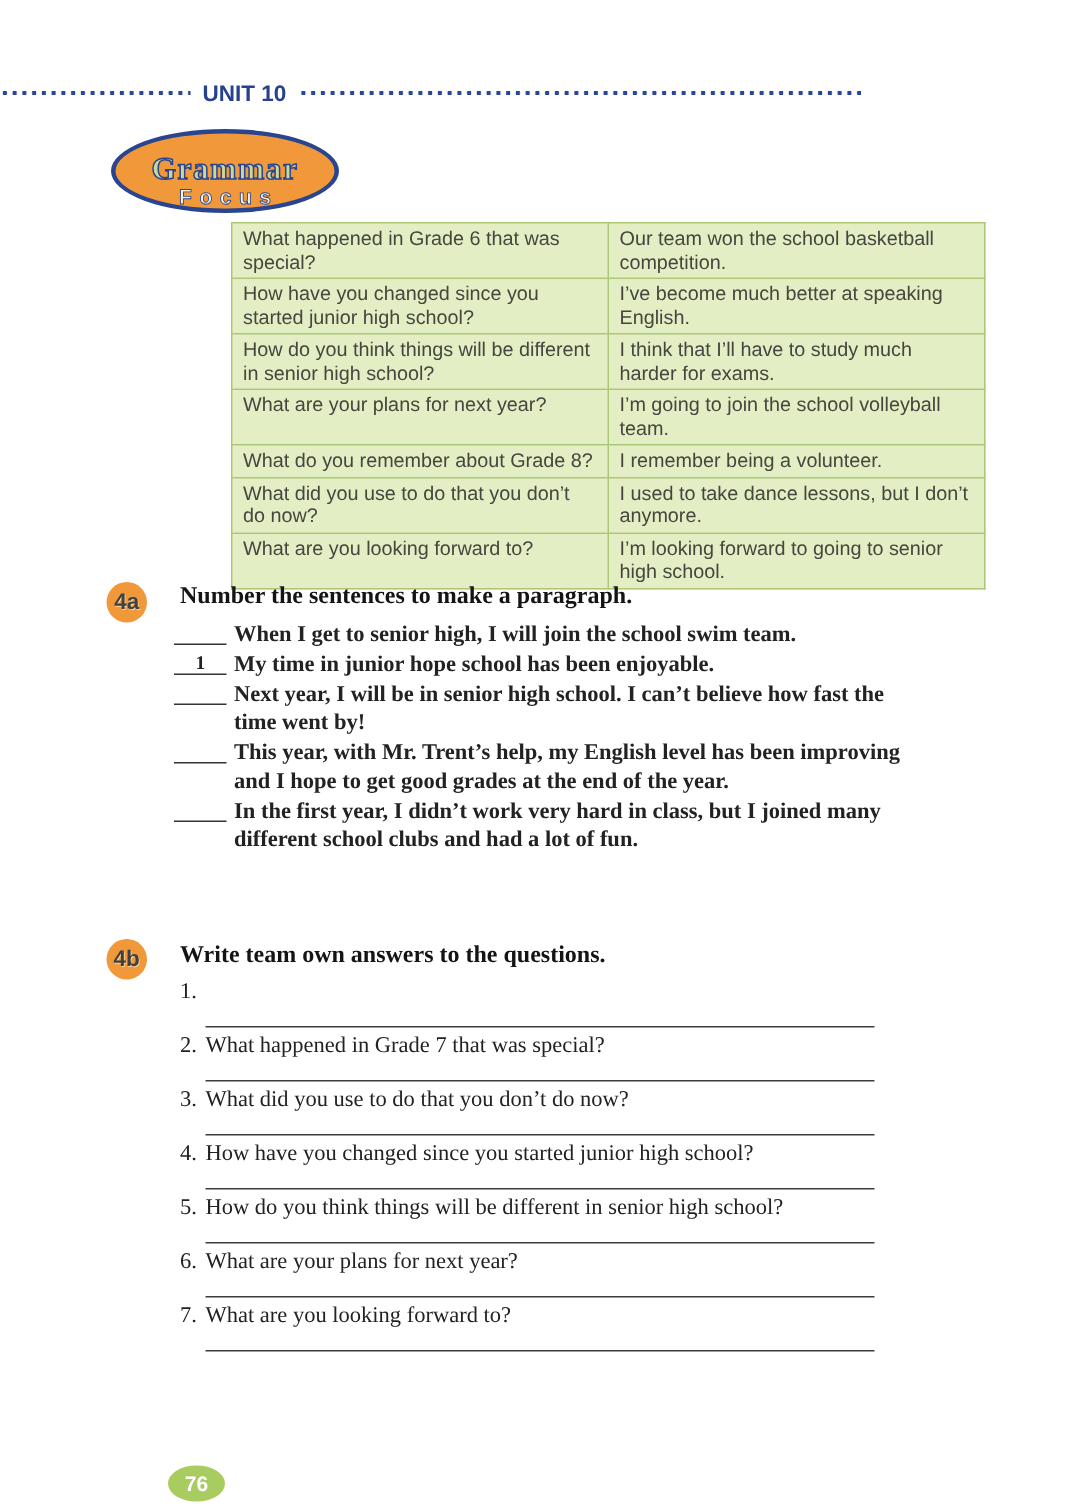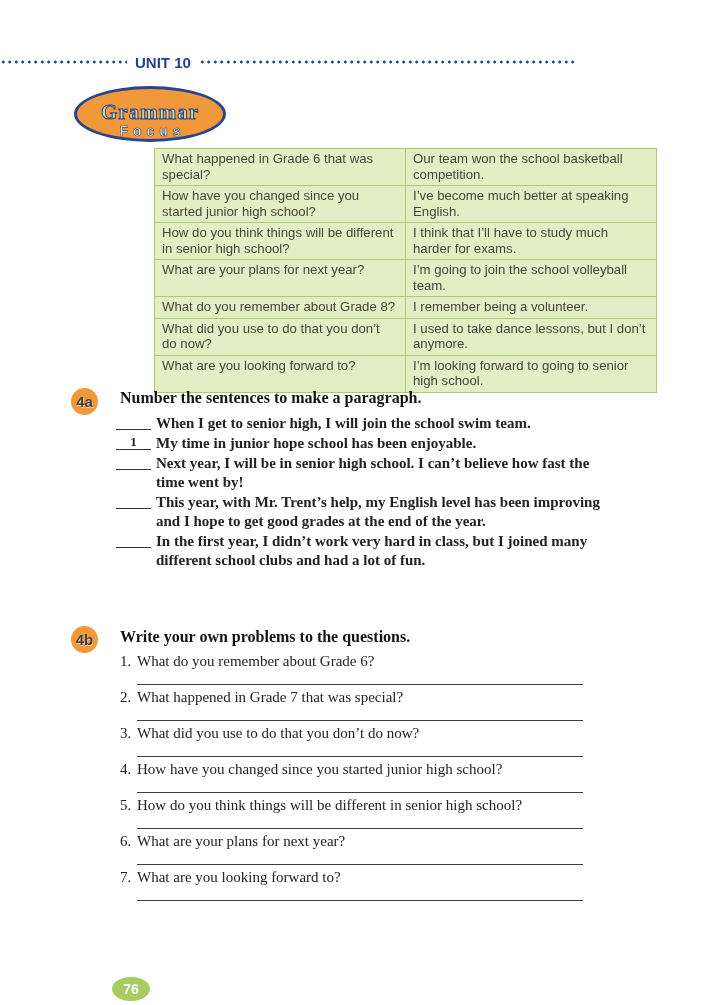--- a/index.html
+++ b/index.html
@@ -155,27 +155,26 @@
     <span class="blank"></span>
     <span>This year, with Mr. Trent’s help, my English level has been improving and I hope to get good grades at the end of the year.</span>
   </div>
   <div class="item-4a">
     <span class="blank"></span>
     <span>In the first year, I didn’t work very hard in class, but I joined many different school clubs and had a lot of fun.</span>
   </div>
 </div>
 
 <div class="ex-badge" style="left:71px;top:626px;">4b</div>
-<div class="ex-title" style="top:628px;">Write your own problems to the questions.</div>
+<div class="ex-title" style="top:628px;">Write team own answers to the questions.</div>
 
 <div class="questions-4b">
   <div class="qa-block">
     <div class="q-row">
       <span class="q-num">1.</span>
-      <span>What do you remember about Grade 6?</span>
     </div>
     <div class="answer-line"></div>
   </div>
   <div class="qa-block">
     <div class="q-row">
       <span class="q-num">2.</span>
       <span>What happened in Grade 7 that was special?</span>
     </div>
     <div class="answer-line"></div>
   </div>

